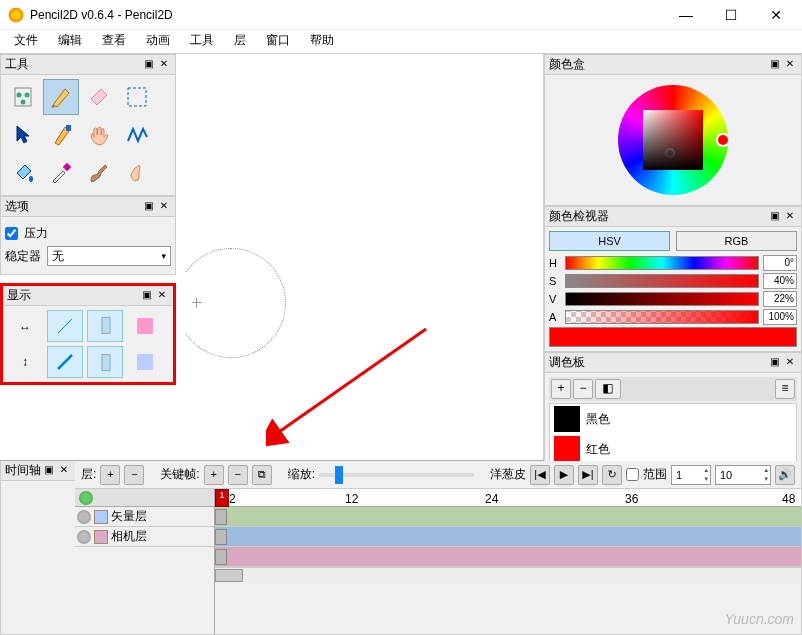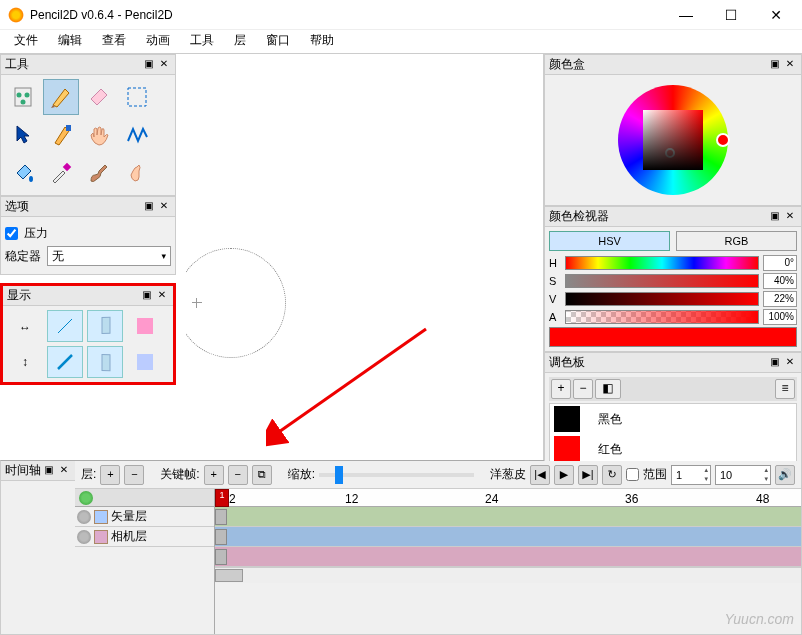--- a/index.html
+++ b/index.html
@@ -78,21 +78,21 @@
 .sat-track { background: linear-gradient(to right, #888, red); }
 .val-track { background: linear-gradient(to right, #000, red); }
 .alpha-track { background: repeating-conic-gradient(#ccc 0 25%, #fff 0 50%) 0/10px 10px; position: relative; }
 .alpha-track::after { content:""; position:absolute; inset:0; background: linear-gradient(to right, transparent, red); }
 .color-preview { height: 20px; background: red; border: 1px solid #888; margin-top: 2px; }
 
 
 .palette-toolbar { display: flex; gap: 2px; align-items: center; background: #e0e0e0; padding: 2px; }
 .pal-btn { width: 20px; height: 20px; border: 1px solid #aaa; background: #eee; text-align: center; line-height: 16px; font-size: 12px; border-radius: 2px; }
 .palette-list { background: #fff; border: 1px solid #ccc; height: 72px; margin-top: 2px; overflow: auto; }
-.palette-item { display: flex; align-items: center; padding: 2px 4px; gap: 18px; height: 30px; }
+.palette-item { display: flex; align-items: center; padding: 2px 4px; gap: 6px; height: 30px; }
 .palette-item .swatch { width: 26px; height: 26px; }
 
 
 .timeline { border-top: 1px solid #aaa; height: 175px; display: flex; flex-direction: row; }
 .timeline .panel-body { padding: 0; flex: 1; display: flex; flex-direction: column; }
 .tl-toolbar { height: 28px; display: flex; align-items: center; padding: 0 6px; gap: 4px; background: #f0f0f0; border-bottom: 1px solid #ccc; }
 .tl-btn { width: 20px; height: 20px; border: 1px solid #aaa; background: #ddd; text-align: center; line-height: 16px; font-size: 11px; border-radius: 2px; }
 .tl-sep { width: 8px; }
 .tl-body { flex: 1; display: flex; }
 .layer-col { width: 140px; background: #f0f0f0; border-right: 1px solid #aaa; }
@@ -430,21 +430,21 @@
           <span>相机层</span>
         </div>
       </div>
       <div class="track-col">
         <div class="ruler">
           <div class="play-head">1</div>
           <span style="left:14px">2</span>
           <span style="left:130px">12</span>
           <span style="left:270px">24</span>
           <span style="left:410px">36</span>
-          <span style="left:541px">48</span>
+          <span style="left:567px">48</span>
           <span style="left:640px">60</span>
         </div>
         <div class="track-row tr-bitmap">
             <div class="key"></div>
           </div>
         <div class="track-row tr-vector">
             <div class="key"></div>
           </div>
         <div class="track-row tr-camera">
             <div class="key"></div>

